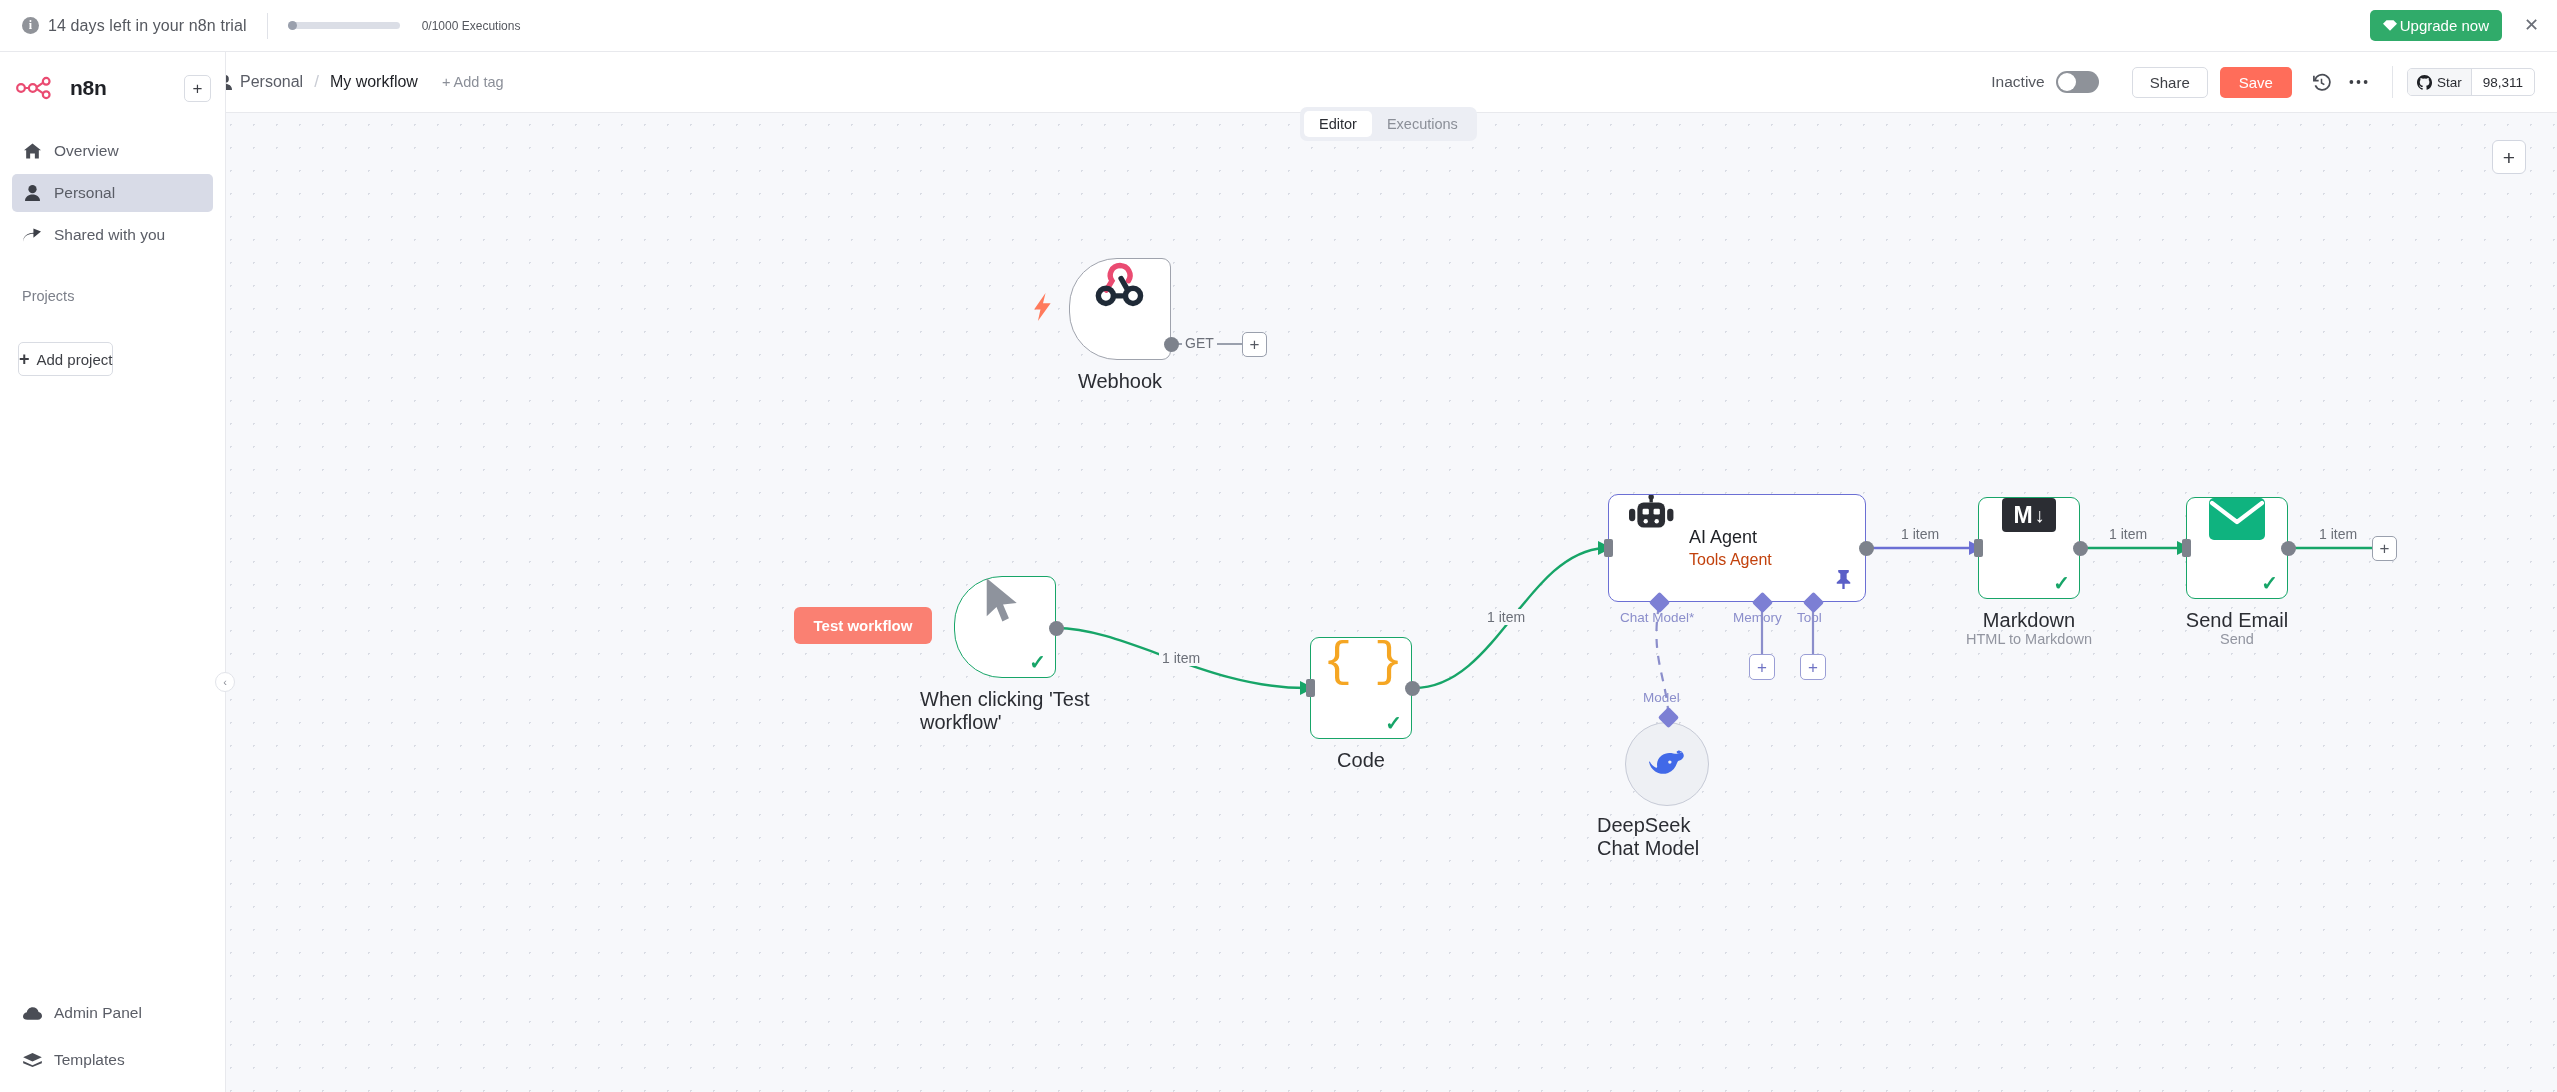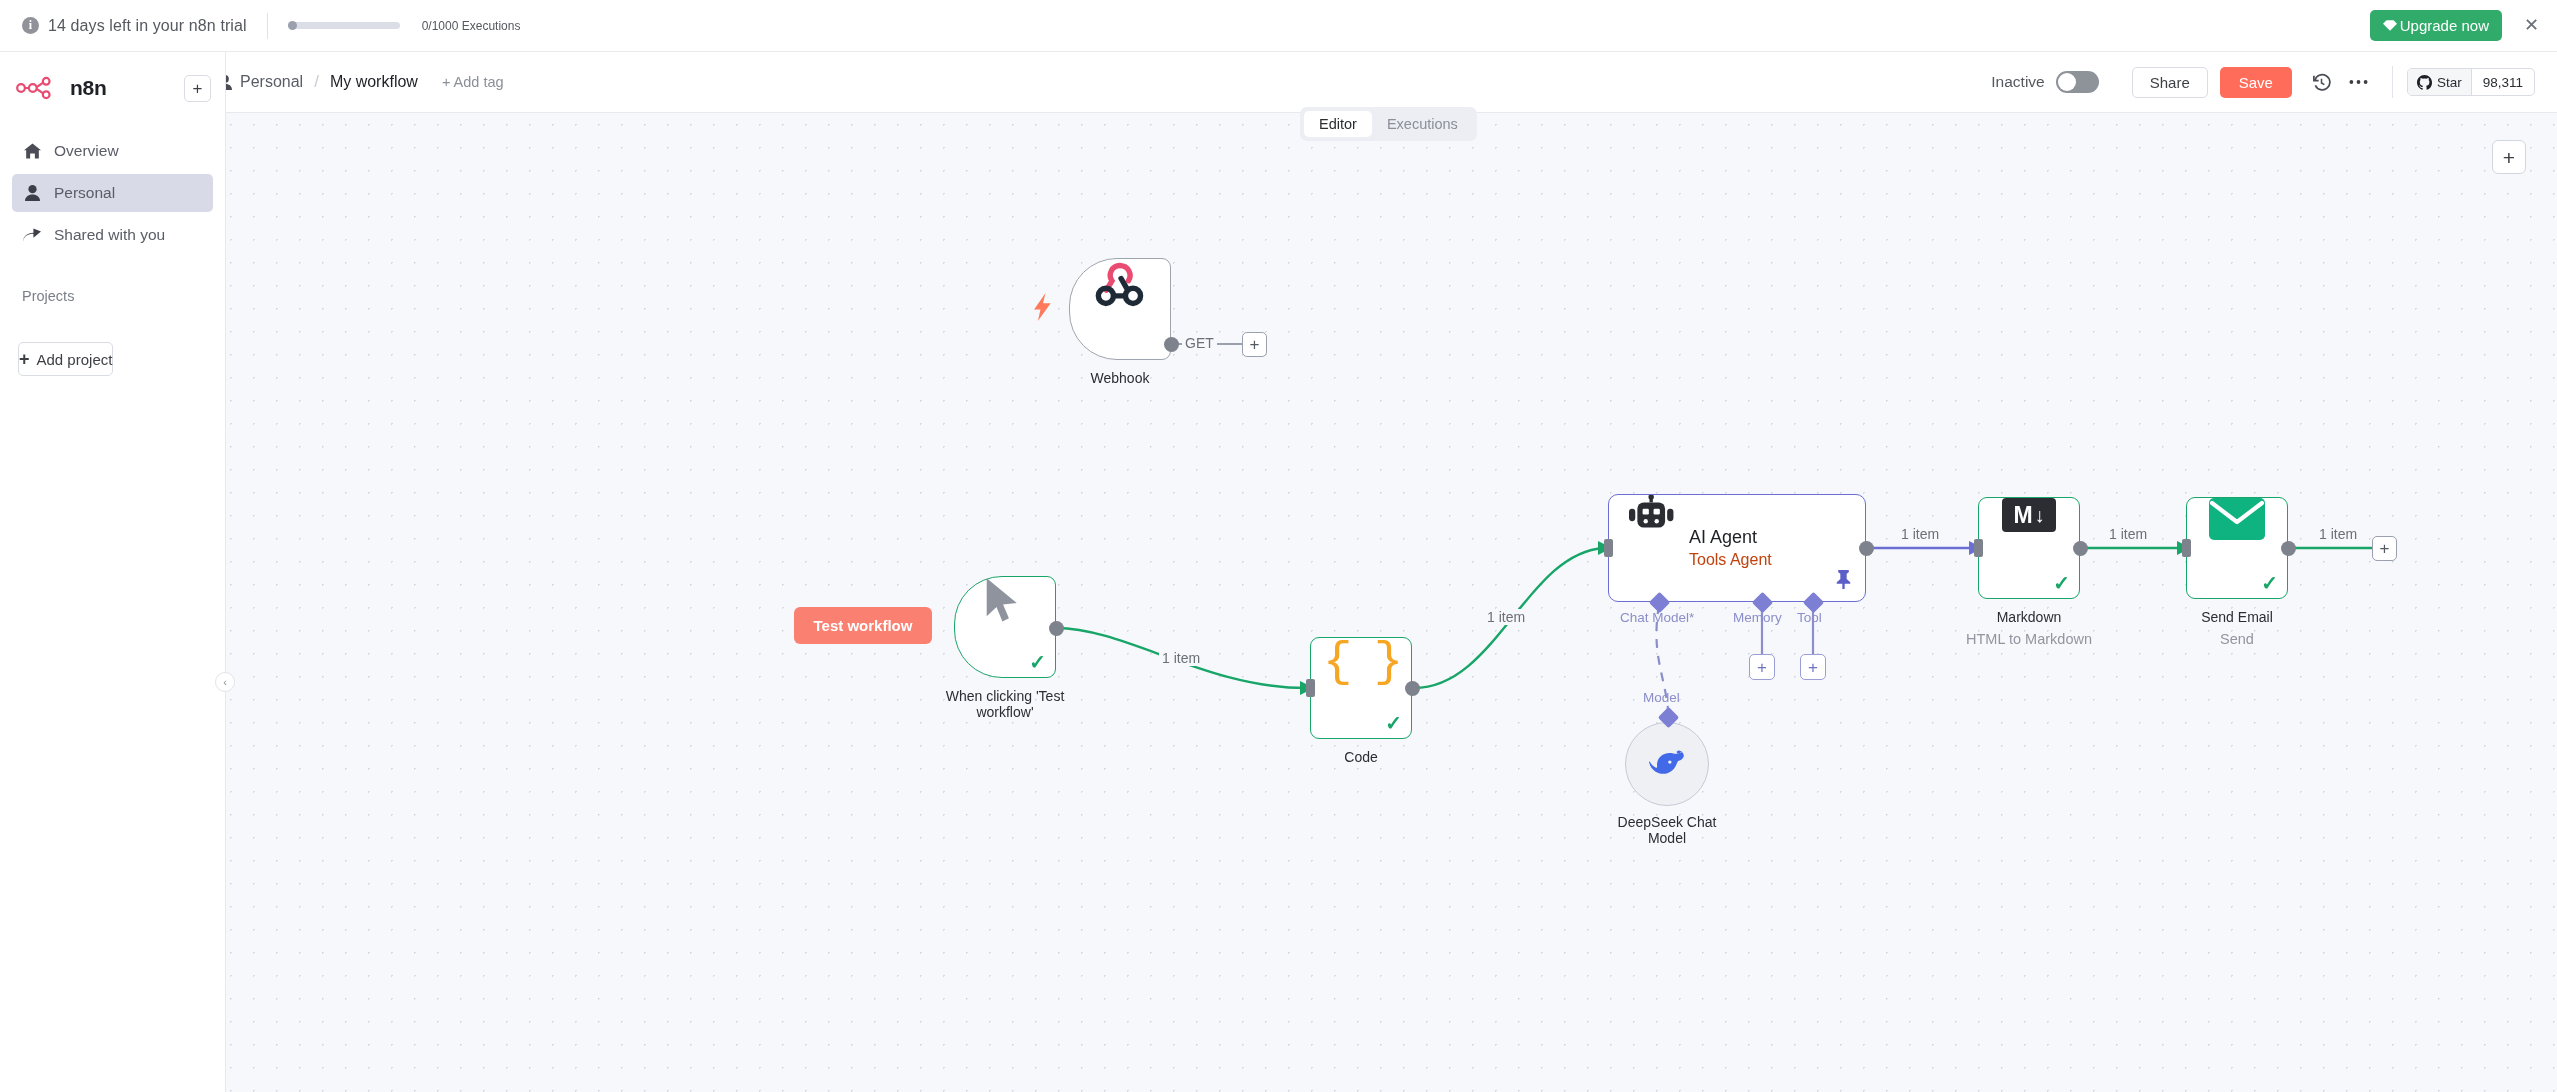--- a/index.html
+++ b/index.html
@@ -189,22 +189,22 @@
 
   
   .node { position: absolute; z-index: 10; }
   .node-box {
     background: #fff; border: 1.7px solid #9fa3ad; border-radius: 9px;
     position: relative; display: flex; justify-content: center;
     cursor: pointer;
   }
   .node-label {
     position: absolute; left: 50%; transform: translateX(-50%);
-    text-align: center; white-space: nowrap;
-    font-size: 14px; color: #2b2d33;
+    white-space: nowrap;
+    font-size: 20px; color: #2b2d33;
   }
   .node-sublabel {
     position: absolute; left: 50%; transform: translateX(-50%);
     text-align: center; white-space: nowrap;
     font-size: 14.5px; color: #9295a0;
   }
   .check-mark {
     position: absolute; right: 9px; bottom: 5px;
     color: #17a568; font-size: 20px; font-weight: bold; line-height: 1;
   }
@@ -311,20 +311,39 @@
     </div>
 
     <div class="sb-section-title">Projects</div>
 
     <button id="add-project-btn">
       <span style="font-size:18px;font-weight:bold;line-height:1">+</span>
       <span>Add project</span>
     </button>
   </div>
 
+  <div class="sb-bottom">
+    <div class="sb-item">
+      <span class="sb-icon">
+        <svg width="19" height="13" viewBox="0 0 20 13">
+            <path d="M4.6 13h11C18.2 13 20 11.2 20 9c0-2.1-1.6-3.8-3.6-4C15.8 2.1 13.2 0 10.2 0 7 0 4.4 2.3 4 5.3 1.7 5.6 0 7.5 0 9.8 0 11.6 2 13 4.6 13z" fill="#4a4d55"></path>
+          </svg>
+      </span>
+      <span>Admin Panel</span>
+    </div>
+    <div class="sb-item">
+      <span class="sb-icon">
+        <svg width="19" height="14" viewBox="0 0 20 15">
+            <path d="M10 0 0 4.5 10 9l10-4.5z" fill="#4a4d55"></path>
+            <path d="M0 8.5 10 13l10-4.5V11L10 15 0 11z" fill="#4a4d55"></path>
+          </svg>
+      </span>
+      <span>Templates</span>
+    </div>
+  </div>
 
   <div id="sidebar-collapse">
     <span>‹</span>
   </div>
 </div>
 
 <div id="workflow-header">
   <div class="bc">
     <span class="bc-person-icon">
       <svg width="14" height="15" viewBox="0 0 16 17">

